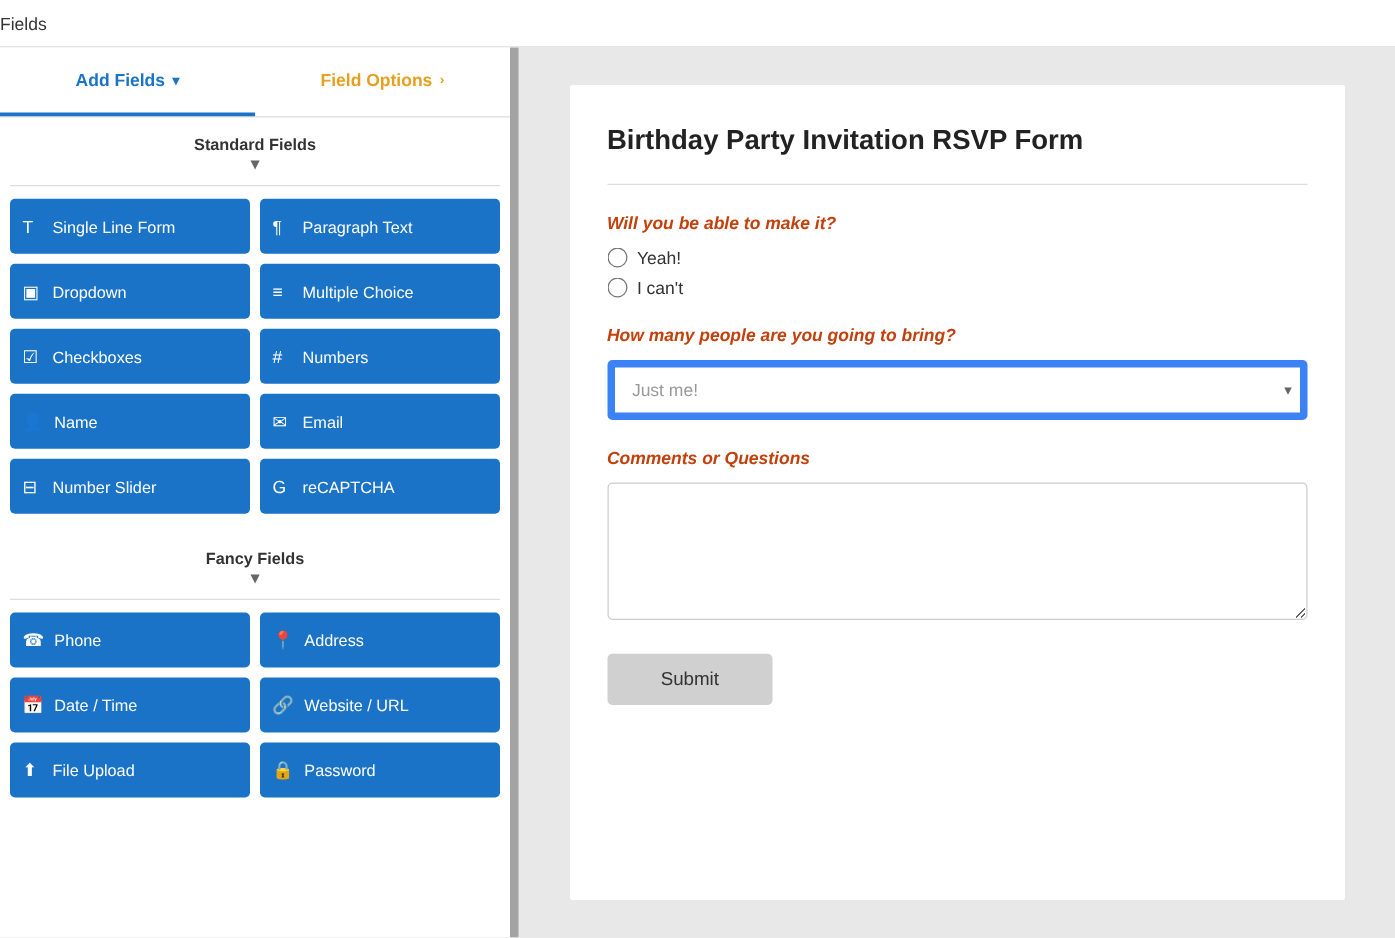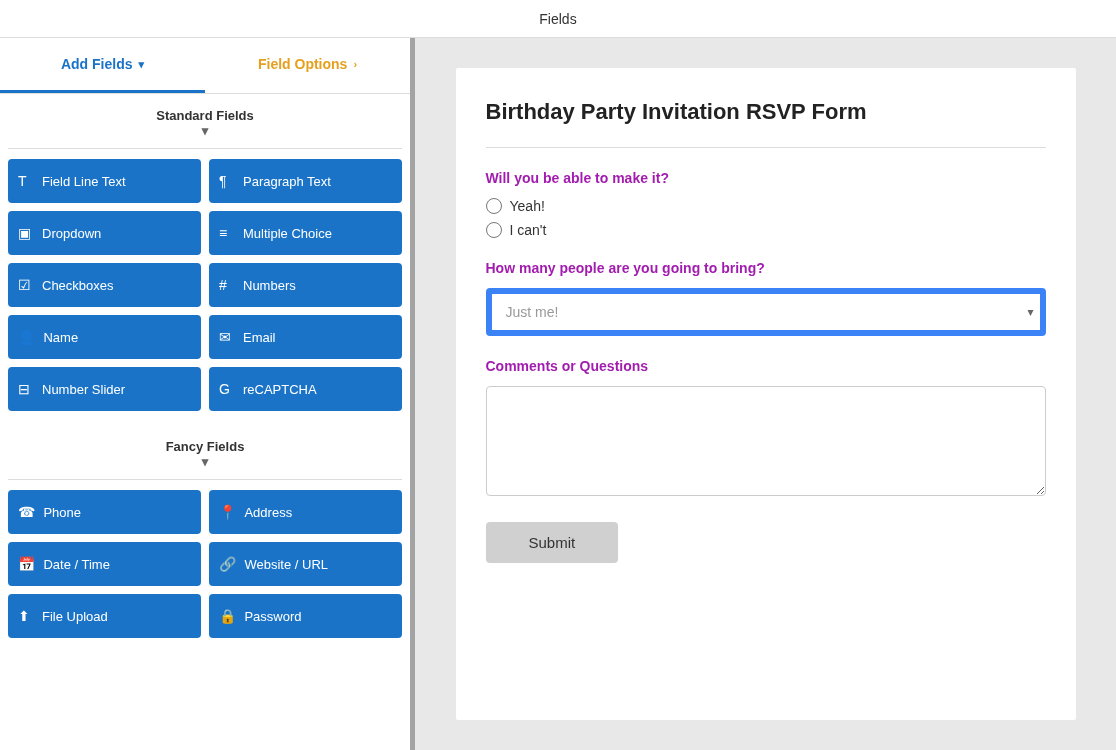--- a/index.html
+++ b/index.html
@@ -4,37 +4,37 @@
   <style>
     * { box-sizing: border-box; margin: 0; padding: 0; }
     body { font-family: Arial, sans-serif; background: #f0f0f0; width: 1116px; height: 750px; overflow: hidden; }
 
     
     .top-bar {
       background: #fff;
       height: 38px;
       display: flex;
       align-items: center;
-      justify-content: center;
+      justify-content: flex-start;
       border-bottom: 1px solid #ddd;
       font-size: 14px;
       color: #333;
     }
 
     
     .main-layout {
       display: flex;
       height: calc(750px - 38px);
     }
 
     
     .left-panel {
       width: 415px;
       background: #fff;
-      border-right: 5px solid #a3a3a3;
+      border-right: 7px solid #a3a3a3;
       overflow-y: auto;
       flex-shrink: 0;
     }
 
     
     .panel-tabs {
       display: flex;
       border-bottom: 1px solid #ddd;
     }
     .panel-tab {
@@ -134,22 +134,23 @@
 
     .form-divider {
       height: 1px;
       background: #ddd;
       margin-bottom: 22px;
     }
 
     .form-question {
       font-size: 14px;
       font-weight: 600;
-      color: #a21caf;
+      color: #c2410c;
       margin-bottom: 12px;
+      font-style: italic;
     }
 
     .radio-group {
       display: flex;
       flex-direction: column;
       gap: 8px;
       margin-bottom: 22px;
     }
 
     .radio-item {
@@ -238,21 +239,21 @@
 
     <div class="section-header">
       <span>Standard Fields</span>
       <span class="chevron">▾</span>
     </div>
     <div class="section-divider"></div>
 
     <div class="field-grid">
       <button class="field-btn">
         <span class="icon">T</span>
-        <span>Field Line Text</span>
+        <span>Single Line Form</span>
       </button>
       <button class="field-btn">
         <span class="icon">¶</span>
         <span>Paragraph Text</span>
       </button>
       <button class="field-btn">
         <span class="icon">▣</span>
         <span>Dropdown</span>
       </button>
       <button class="field-btn">

